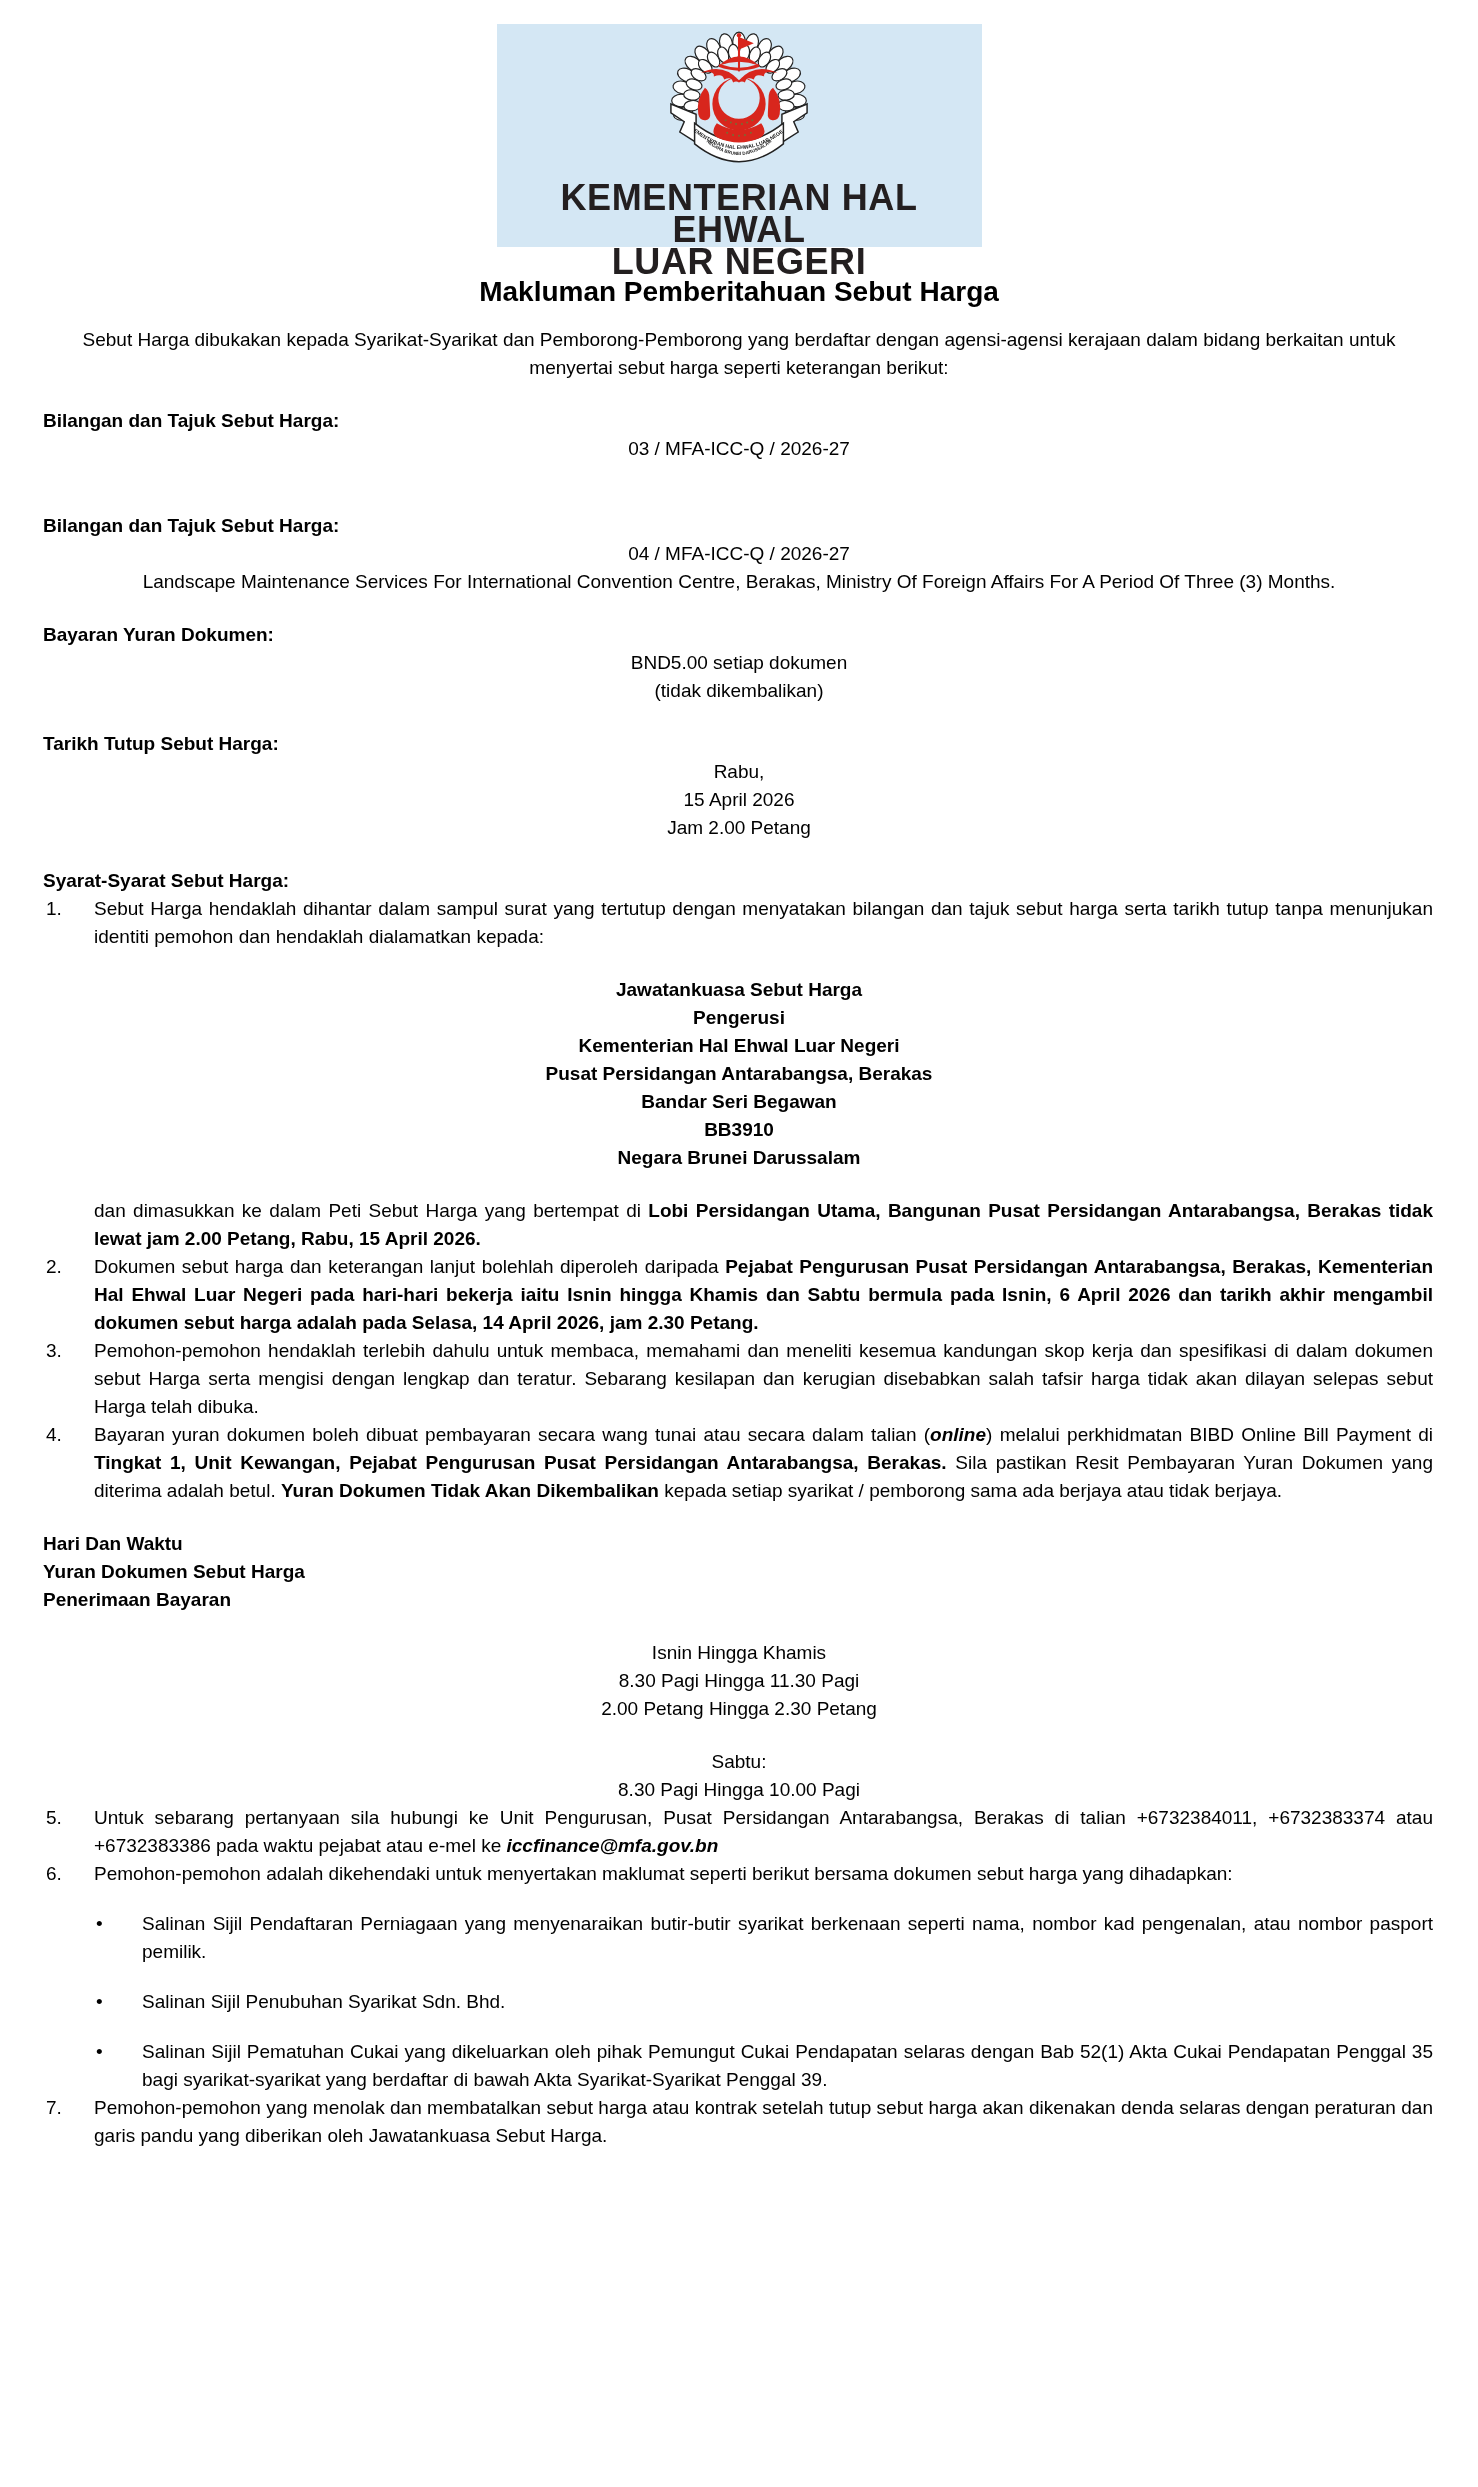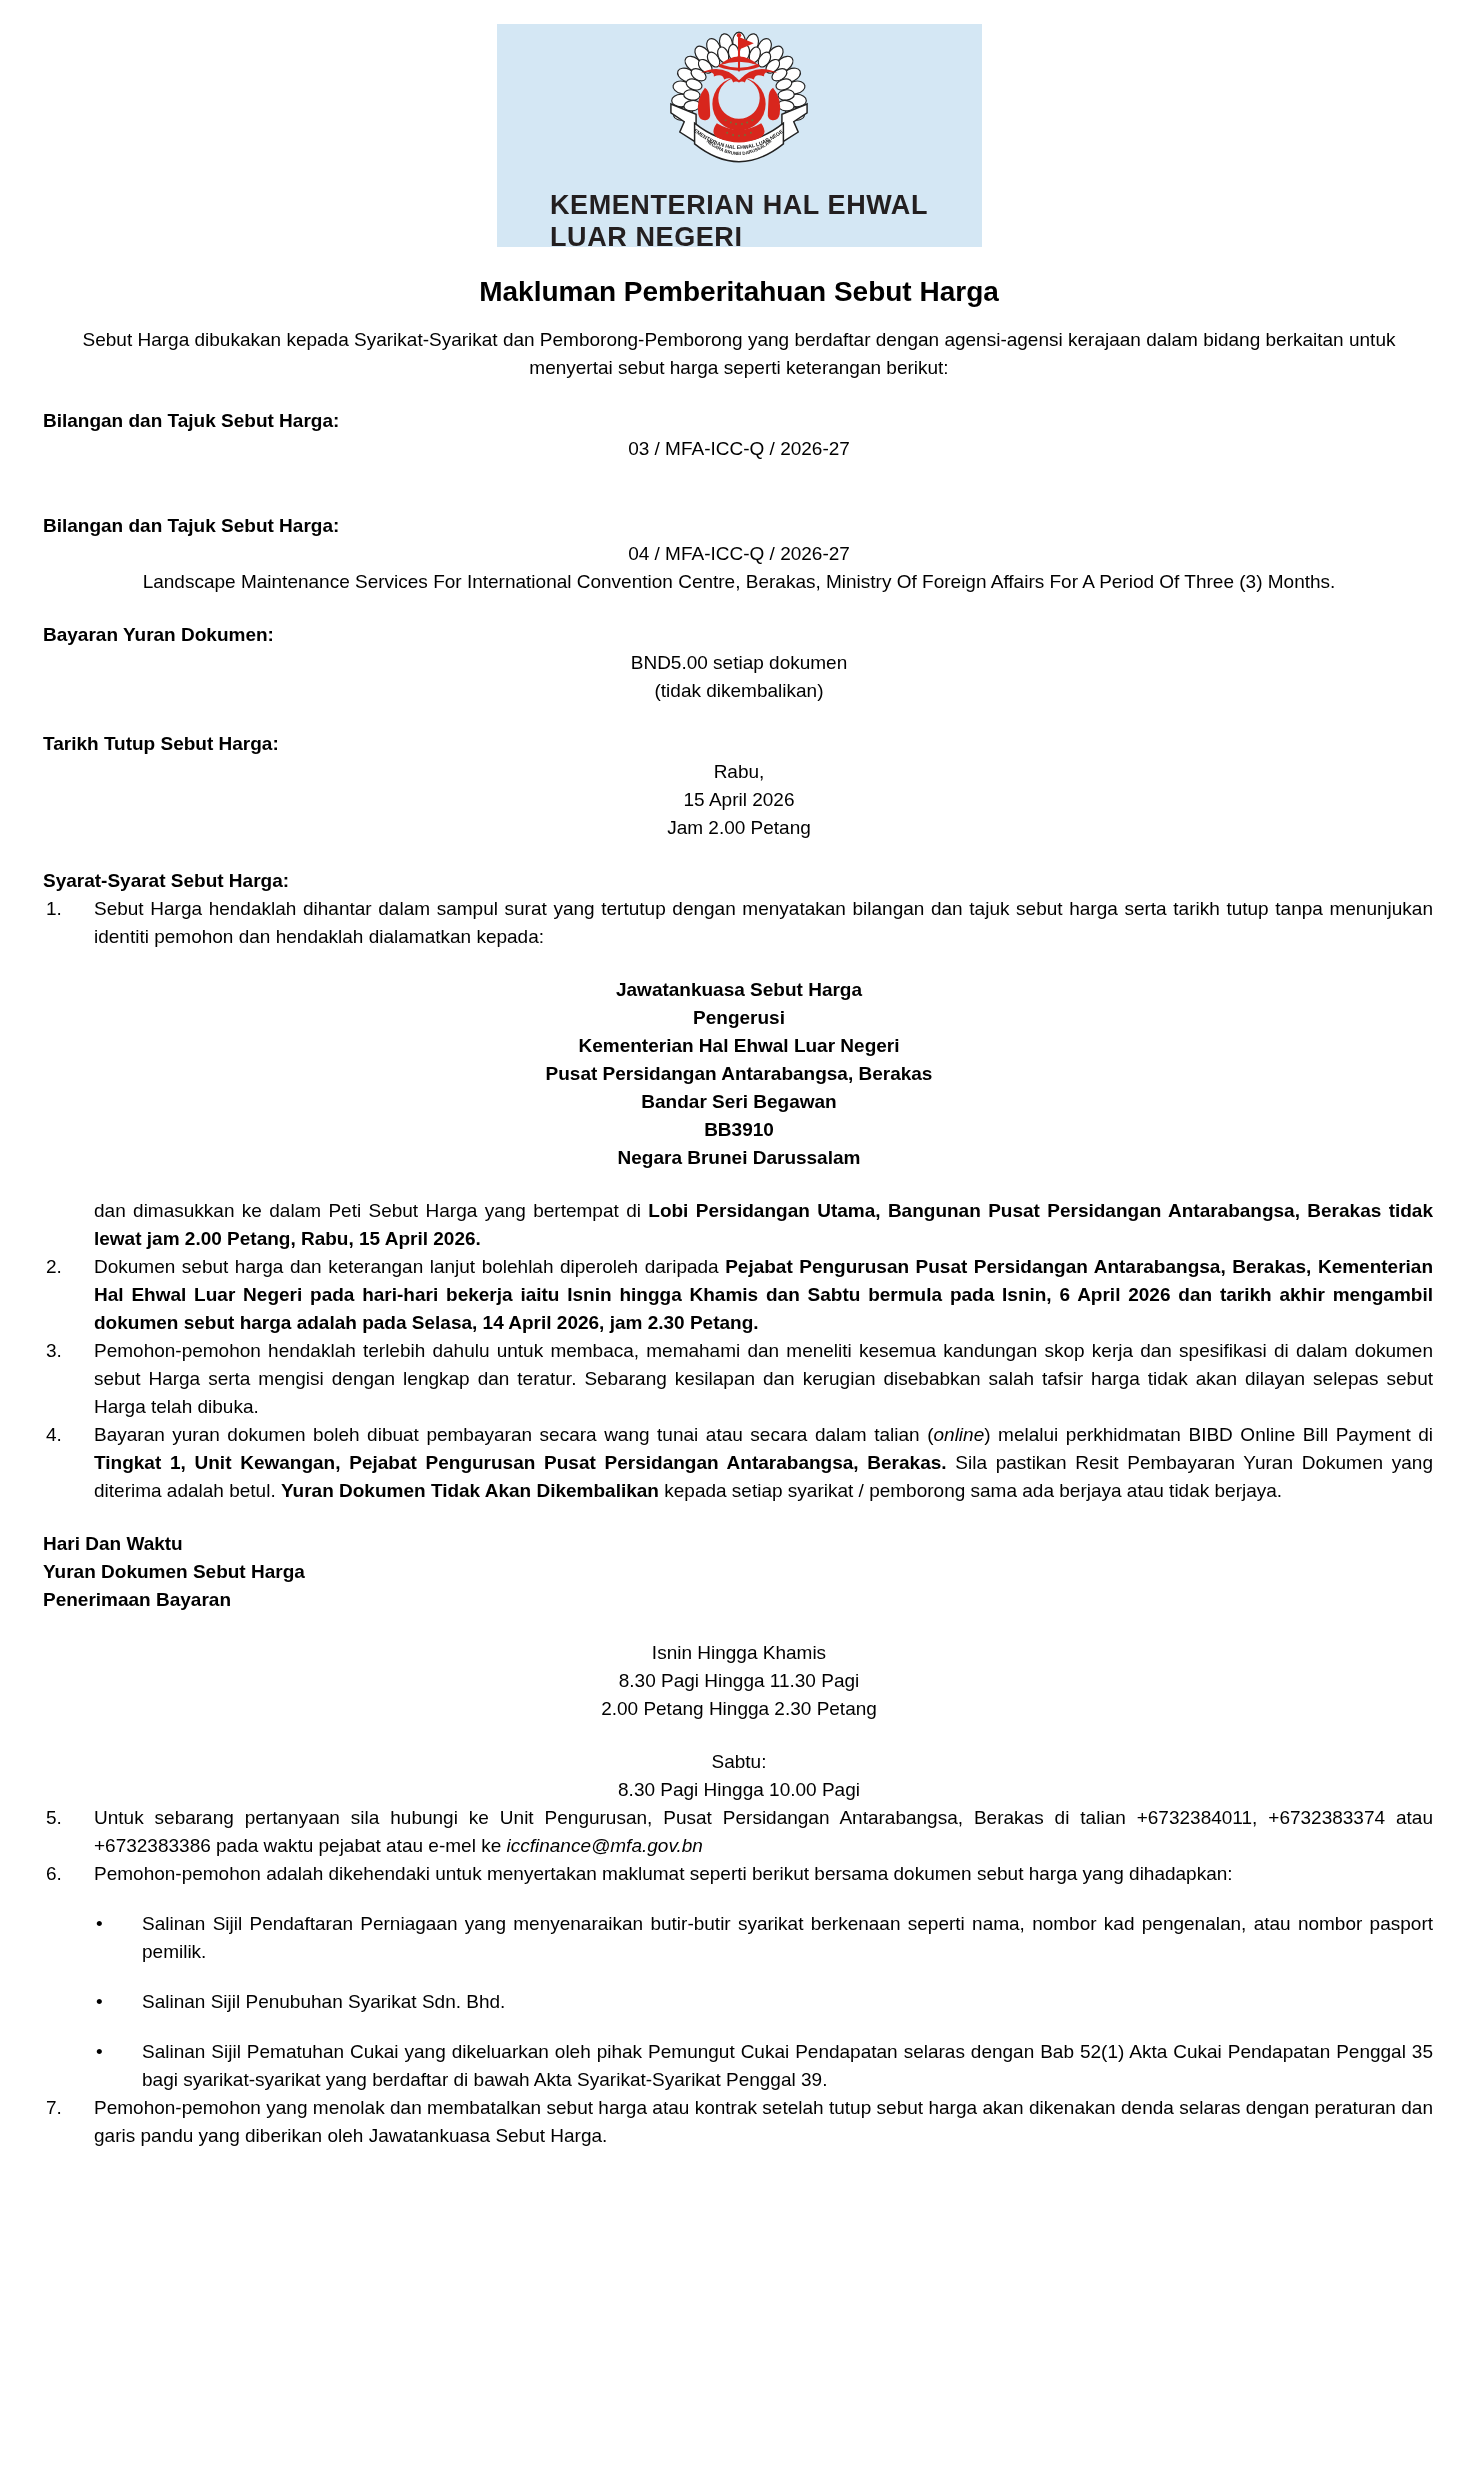--- a/index.html
+++ b/index.html
@@ -7,31 +7,31 @@
     width:1478px;height:2487px;overflow:hidden;background:#ffffff;
     font-family:"Liberation Sans",sans-serif;font-size:19px;line-height:28px;color:#000;
     position:relative;
   }
   .header-box{
     width:485px;height:223px;margin:23.5px auto 0;background:#d4e7f4;
     display:flex;flex-direction:column;align-items:center;
   }
   .crest{width:200px;height:148px;margin-top:3.7px;flex:0 0 auto;}
   .ministry-name{
-    font-weight:700;font-size:27px;line-height:32px;color:#231f20;
-    text-align:left;letter-spacing:0.6px;margin-top:14px;
+    font-weight:700;font-size:36px;line-height:32px;color:#231f20;
+    text-align:center;letter-spacing:0.6px;margin-top:7px;
   }
   .doc-title{font-size:28px;font-weight:700;text-align:center;margin:31px 0 0;line-height:28px;}
   .center{text-align:center;padding:0 43px;}
   .intro{margin-top:20px;padding:0 48px;}
   .cb{font-weight:700;text-align:left;padding:0 43px;}
   .g{margin-top:25px;}
   .gg{margin-top:49px;}
   .b{font-weight:700;}
-  .bi{font-weight:400;font-style:italic;}
+  .bi{font-weight:700;font-style:italic;}
   .item{position:relative;margin:0 45px 0 94px;text-align:justify;}
   .item .num{position:absolute;left:-48px;top:0;}
   .cont{margin:25px 45px 0 94px;text-align:justify;}
   .bullet{position:relative;margin:22px 45px 0 142px;text-align:justify;}
   .bullet .bmark{position:absolute;left:-46px;top:0;}
   .addr-line{font-weight:700;text-align:center;}
 </style>
 </head>
 <body>
 

